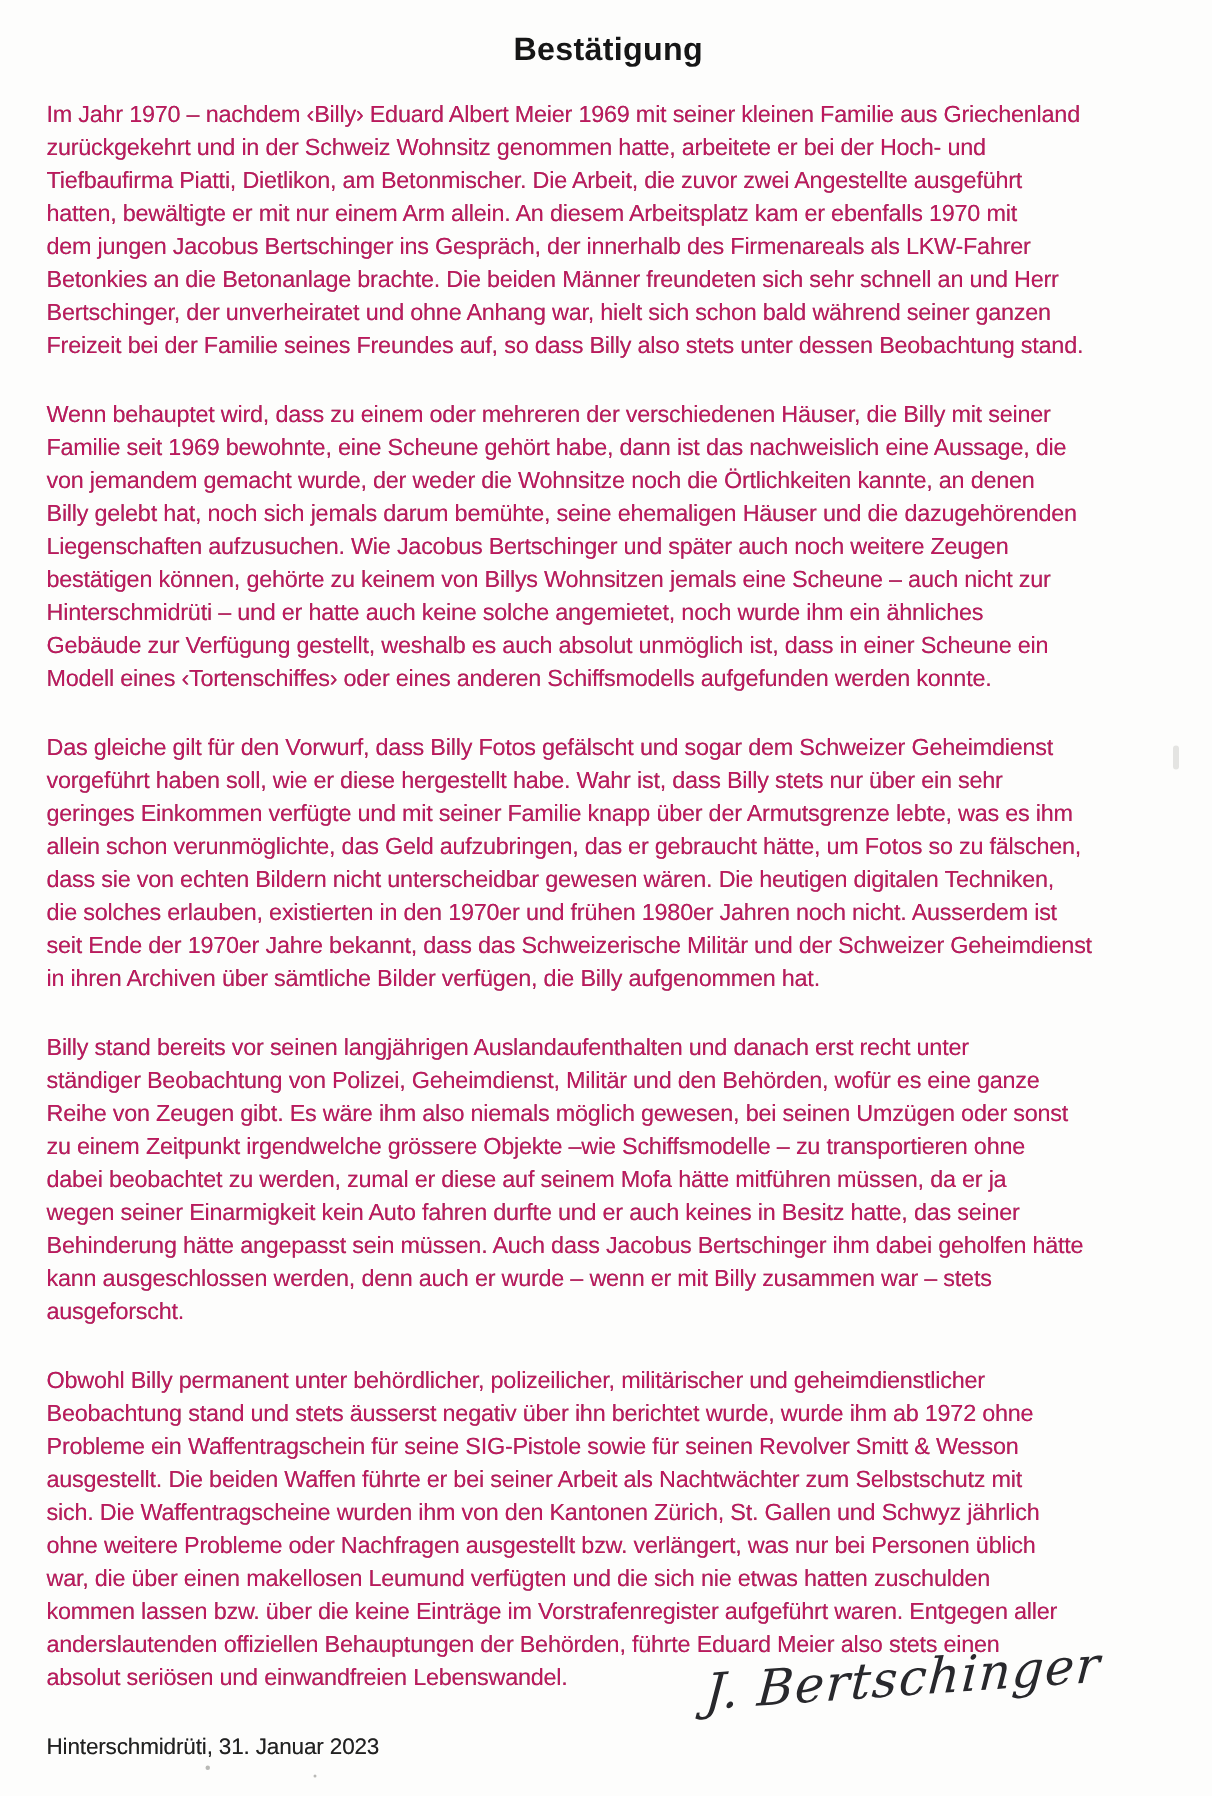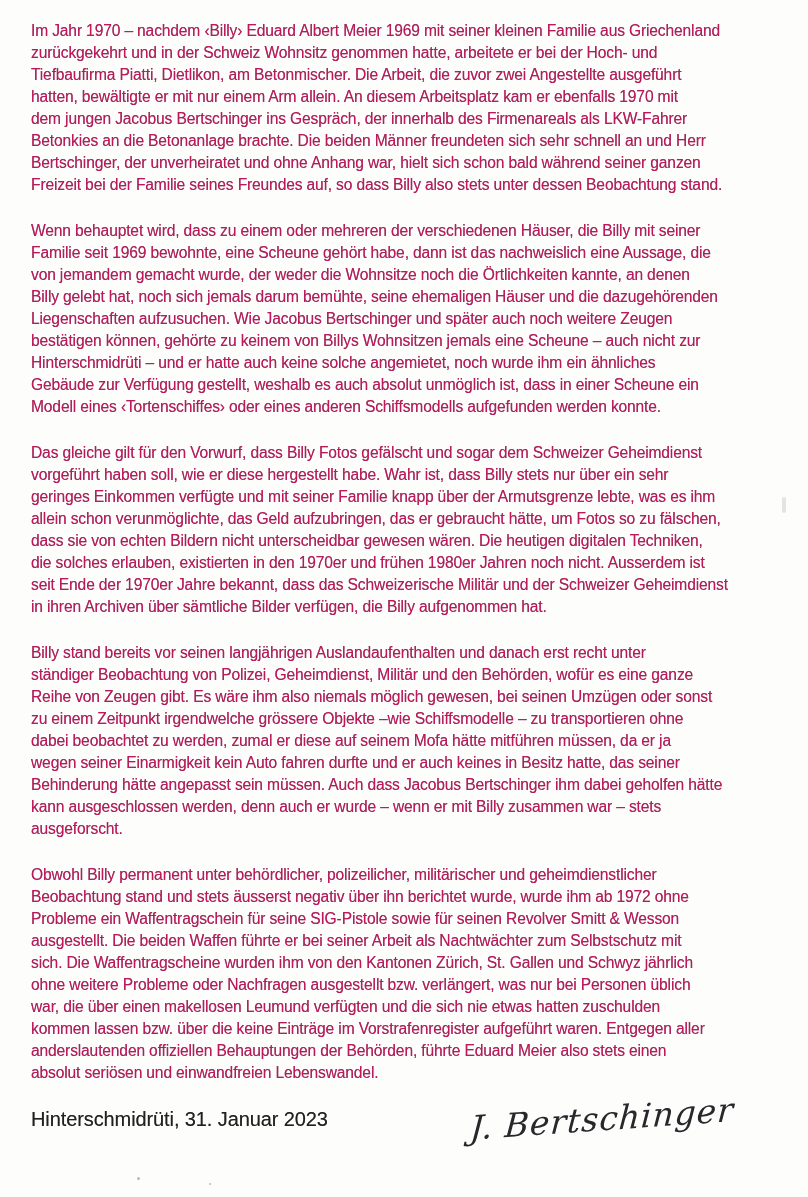--- a/index.html
+++ b/index.html
@@ -34,21 +34,21 @@
     letter-spacing: -0.15px;
     white-space: pre-line;       
     color: #be185d;
     text-shadow: 0 0 0.3px rgba(45,45,45,0.55); 
   }
   .footer-row {
     position: relative;
     margin-top: 0;
   }
   .place-date {
-    font-size: 20px;
+    font-size: 15px;
     line-height: 22px;
     letter-spacing: -0.1px;
     color: #212121;
     text-shadow: 0 0 0.3px rgba(45,45,45,0.55);
   }
   .signature {
     position: absolute;
     left: 470px;
     top: 1098px;
     width: 300px;
@@ -72,20 +72,21 @@
   }
   .speck { position: absolute; background: #b9b9b6; border-radius: 50%; }
   .speck-1 { left: 137px; top: 1177px; width: 3px; height: 3px; }
   .speck-2 { left: 209px; top: 1183px; width: 2px; height: 2px; }
 </style>
 </head>
 <body>
 
 <div class="page">
 
+  <h1 class="doc-title">Bestätigung</h1>
 
   <p class="para">Im Jahr 1970 – nachdem ‹Billy› Eduard Albert Meier 1969 mit seiner kleinen Familie aus Griechenland
 zurückgekehrt und in der Schweiz Wohnsitz genommen hatte, arbeitete er bei der Hoch- und
 Tiefbaufirma Piatti, Dietlikon, am Betonmischer. Die Arbeit, die zuvor zwei Angestellte ausgeführt
 hatten, bewältigte er mit nur einem Arm allein. An diesem Arbeitsplatz kam er ebenfalls 1970 mit
 dem jungen Jacobus Bertschinger ins Gespräch, der innerhalb des Firmenareals als LKW-Fahrer
 Betonkies an die Betonanlage brachte. Die beiden Männer freundeten sich sehr schnell an und Herr
 Bertschinger, der unverheiratet und ohne Anhang war, hielt sich schon bald während seiner ganzen
 Freizeit bei der Familie seines Freundes auf, so dass Billy also stets unter dessen Beobachtung stand.</p>
 

